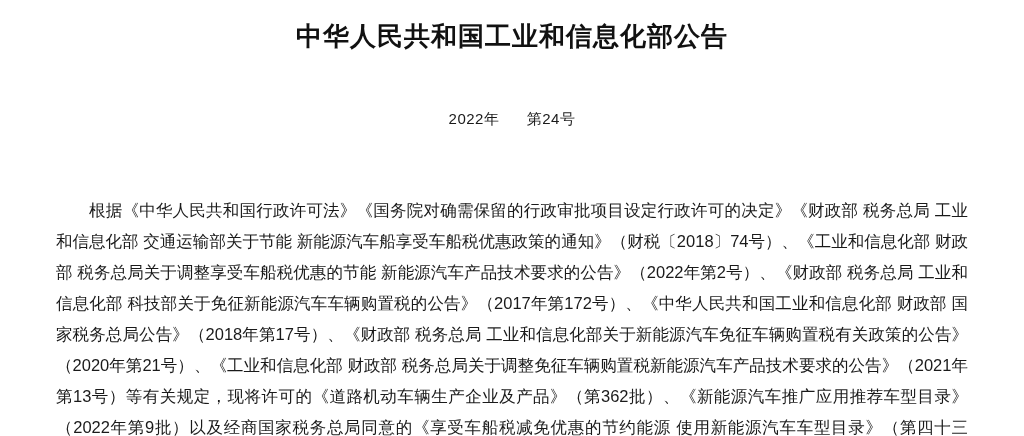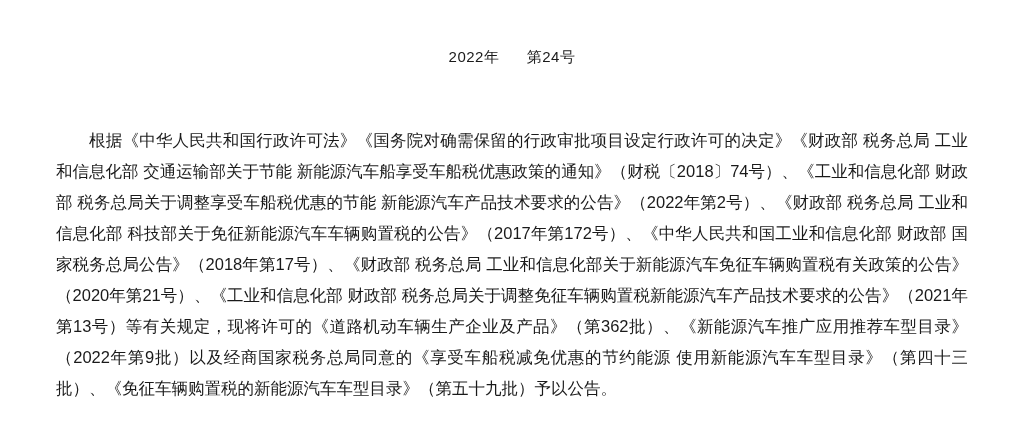--- a/index.html
+++ b/index.html
@@ -28,21 +28,21 @@
     letter-spacing: 1px;
     color: #111111;
     margin: 0;
     padding-top: 18px;
     line-height: 1.4;
   }
   .doc-subtitle {
     text-align: center;
     font-size: 15px;
     color: #1a1a1a;
-    margin: 0;
+    margin: 8px;
     padding-top: 48px;
     letter-spacing: 0.5px;
   }
   .doc-subtitle .num-gap {
     display: inline-block;
     width: 18px;
   }
   .doc-body {
     margin: 0;
     padding: 58px 56px 0 56px;
@@ -56,20 +56,21 @@
     text-justify: inter-ideograph;
     text-indent: 2em;
     word-break: break-all;
   }
 </style>
 </head>
 <body>
 
 <div class="page">
 
+  <h1 class="doc-title">中华人民共和国工业和信息化部公告</h1>
 
   <div class="doc-subtitle">
     <span>2022年</span>
     <span class="num-gap"></span>
     <span>第24号</span>
   </div>
 
   <div class="doc-body">
     <p class="doc-para">根据《中华人民共和国行政许可法》《国务院对确需保留的行政审批项目设定行政许可的决定》《财政部 税务总局 工业和信息化部 交通运输部关于节能 新能源汽车船享受车船税优惠政策的通知》（财税〔2018〕74号）、《工业和信息化部 财政部 税务总局关于调整享受车船税优惠的节能 新能源汽车产品技术要求的公告》（2022年第2号）、《财政部 税务总局 工业和信息化部 科技部关于免征新能源汽车车辆购置税的公告》（2017年第172号）、《中华人民共和国工业和信息化部 财政部 国家税务总局公告》（2018年第17号）、《财政部 税务总局 工业和信息化部关于新能源汽车免征车辆购置税有关政策的公告》（2020年第21号）、《工业和信息化部 财政部 税务总局关于调整免征车辆购置税新能源汽车产品技术要求的公告》（2021年第13号）等有关规定，现将许可的《道路机动车辆生产企业及产品》（第362批）、《新能源汽车推广应用推荐车型目录》（2022年第9批）以及经商国家税务总局同意的《享受车船税减免优惠的节约能源 使用新能源汽车车型目录》（第四十三批）、《免征车辆购置税的新能源汽车车型目录》（第五十九批）予以公告。</p>
   </div>

